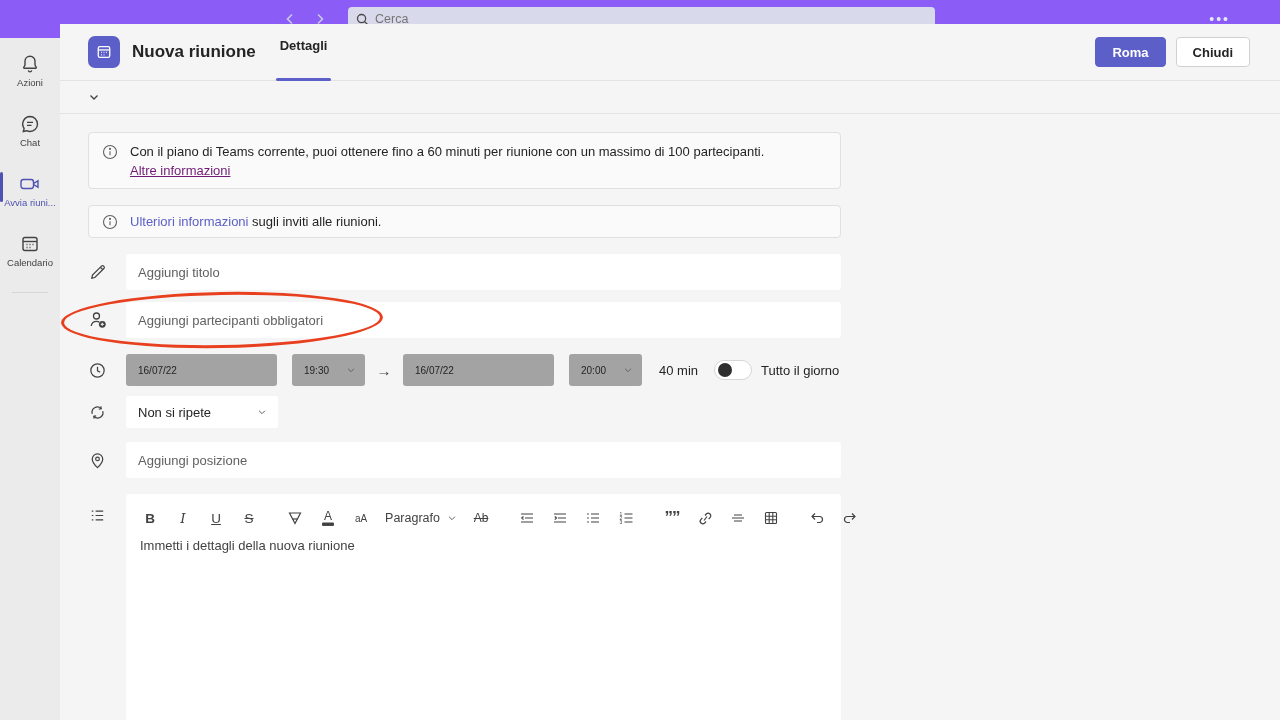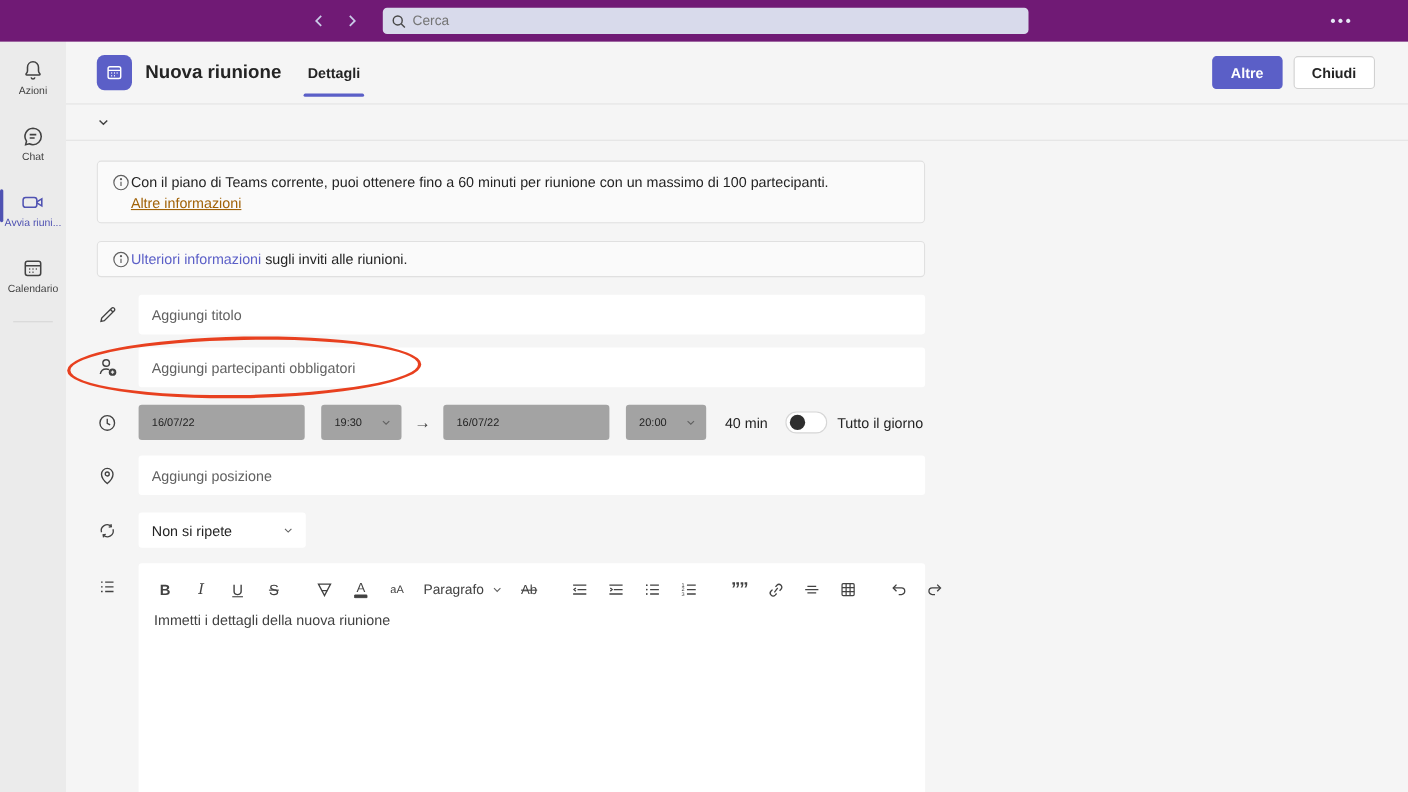--- a/index.html
+++ b/index.html
@@ -1,20 +1,20 @@
 <!DOCTYPE html>
 <html><head>
 <meta charset="utf-8">
 <style>
   * { margin:0; padding:0; box-sizing:border-box; }
   html,body { width:1280px; height:720px; overflow:hidden; }
   body { font-family:"Liberation Sans", sans-serif; color:#242424; background:#f5f5f5; }
 
   
-  .topbar { position:relative; height:38px; background:#701a75; display:flex; align-items:center; }
+  .topbar { position:relative; height:38px; background:#8b5cf6; display:flex; align-items:center; }
   .nav-arrows { position:absolute; left:283px; top:0; height:38px; display:flex; align-items:center; gap:16px; }
   .nav-arrow { width:14px; height:14px; display:flex; align-items:center; justify-content:center; cursor:pointer; }
   .nav-arrow svg { stroke:#c9cbe8; }
   .searchbox { position:absolute; left:348px; top:7px; width:587px; height:24px; background:#d8daeb;
     border-radius:4px; display:flex; align-items:center; padding:0 8px; gap:6px; }
   .searchbox svg { stroke:#484848; flex:none; }
   .searchbox input { border:0; background:transparent; outline:none; font-size:12.5px; color:#3d3d3d; width:100%;
     font-family:"Liberation Sans", sans-serif; }
   .more-dots { position:absolute; right:50px; top:0; height:38px; display:flex; align-items:center;
     color:#e6e7f5; font-size:14px; letter-spacing:2px; cursor:pointer; }
@@ -26,49 +26,49 @@
   .side-item svg { stroke:#424242; }
   .side-item .side-label { font-size:9.5px; color:#424242; max-width:56px; white-space:nowrap;
     overflow:hidden; text-overflow:ellipsis; }
   .side-item.active svg { stroke:#4f52b2; }
   .side-item.active .side-label { color:#4f52b2; }
   .side-item.active::before { content:""; position:absolute; left:0; top:8px; width:3px; height:30px;
     background:#4f52b2; border-radius:2px; }
   .side-divider { margin:14px auto 0; width:36px; border-top:1px solid #d6d6d6; }
 
   
-  .main { position:absolute; left:60px; top:38px; width:1220px; height:620px; background:#f5f5f5; }
+  .main { position:absolute; left:60px; top:24px; width:1220px; height:620px; background:#f5f5f5; }
 
   .hdr { height:57px; display:flex; align-items:center; padding:0 30px 0 28px; border-bottom:1px solid #e3e3e3; }
   .app-icon { width:32px; height:32px; border-radius:7px; background:#5b5fc7; display:flex; align-items:center;
     justify-content:center; flex:none; }
   .app-icon svg { stroke:#ffffff; }
   .hdr-title { font-size:17px; font-weight:bold; margin-left:12px; }
   .hdr-tab { position:relative; margin-left:22px; font-size:13px; font-weight:bold; color:#242424;
-    padding:6px 2px 14px; cursor:pointer; top:4px; }
+    padding:6px 2px 28px; cursor:pointer; top:4px; }
   .hdr-tab::after { content:""; position:absolute; left:-2px; right:-2px; bottom:0; height:3px;
     border-radius:3px; background:#5b5fc7; }
   .hdr-spacer { flex:1; }
   .btn { height:30px; border-radius:4px; font-size:13px; font-weight:bold; padding:0 16px; cursor:pointer;
     font-family:"Liberation Sans", sans-serif; }
   .btn-primary { background:#5b5fc7; border:1px solid #5b5fc7; color:#fff; margin-right:10px; }
   .btn-secondary { background:#fff; border:1px solid #d1d1d1; color:#242424; }
 
   .tz-row { height:33px; display:flex; align-items:center; padding:0 28px; border-bottom:1px solid #e3e3e3;
     font-size:12.5px; color:#424242; gap:8px; cursor:pointer; }
   .tz-row svg { stroke:#424242; }
 
   
   .content { padding:18px 0 0 28px; width:781px; }
 
   .banner { width:753px; background:#fafafa; border:1px solid #e0e0e0; border-radius:4px;
-    display:flex; padding:9px 12px 8px 13px; gap:1px; margin-bottom:16px; }
+    display:flex; padding:9px 12px 8px 13px; gap:12px; margin-bottom:16px; }
   .banner svg { flex:none; stroke:#616161; margin-top:2px; }
   .banner-text { font-size:13px; line-height:19px; color:#242424; }
-  .link-dark { color:#a16207; text-decoration:underline; cursor:pointer; }
+  .link-dark { color:#701a75; text-decoration:underline; cursor:pointer; }
   .link-purple { color:#5b5fc7; cursor:pointer;text-align:right; }
 
   .frow { display:flex; align-items:center; margin-bottom:12px; position:relative; }
   .icon-cell { width:38px; flex:none; display:flex; align-items:center; }
   .icon-cell svg { stroke:#424242; }
   .field { width:715px; height:36px; background:#fff; border:0; border-radius:3px; padding:0 12px;
     font-size:13px; color:#242424; outline:none; font-family:"Liberation Sans", sans-serif; }
   .field::placeholder { color:#616161; opacity:1; }
 
   .row-datetime { margin-top:16px; margin-bottom:10px; }
@@ -176,21 +176,21 @@
     <div class="app-icon">
       <svg width="18" height="18" viewBox="0 0 22 22" fill="none" stroke-width="1.6">
         <rect x="4" y="4.5" width="14" height="13" rx="2"></rect>
           <path d="M4 8.5h14"></path>
           <path d="M7.5 11.5h1M10.5 11.5h1M13.5 11.5h1M7.5 14.5h1M10.5 14.5h1"></path>
         </svg>
     </div>
     <div class="hdr-title">Nuova riunione</div>
     <div class="hdr-tab">Dettagli</div>
     <div class="hdr-spacer"></div>
-    <button class="btn btn-primary">Altre</button>
+    <button class="btn btn-primary">Roma</button>
     <button class="btn btn-secondary">Chiudi</button>
   </div>
 
   <div class="tz-row">
     <svg width="12" height="12" viewBox="0 0 12 12" fill="none" stroke-width="1.3">
         <path d="M2.5 4.5 6 8l3.5-3.5"></path>
       </svg>
   </div>
 
   <div class="content">
@@ -266,45 +266,45 @@
             <path d="M2.5 4.5 6 8l3.5-3.5"></path>
           </svg>
       </div>
       <span class="dur-label">40 min</span>
       <div class="toggle">
           <div class="toggle-knob"></div>
         </div>
       <span class="allday-label">Tutto il giorno</span>
     </div>
 
-    <div class="frow row-location">
-      <div class="icon-cell">
-        <svg width="19" height="19" viewBox="0 0 20 20" fill="none" stroke-width="1.3">
-            <path d="M10 17.5s5.5-4.8 5.5-9a5.5 5.5 0 0 0-11 0c0 4.2 5.5 9 5.5 9z"></path>
-            <circle cx="10" cy="8.3" r="1.9"></circle>
-          </svg>
-      </div>
-      <input class="field" placeholder="Aggiungi posizione" style="">
-    </div>
-
     <div class="frow" style="margin-bottom:14px;">
       <div class="icon-cell">
         <svg width="19" height="19" viewBox="0 0 20 20" fill="none" stroke-width="1.3">
           <path d="M4.5 11.5a5.6 5.6 0 0 1 9.3-5.6"></path>
             <path d="M13.5 3.6l.4 2.5-2.5.4"></path>
           <path d="M15.5 8.5a5.6 5.6 0 0 1-9.3 5.6"></path>
             <path d="M6.5 16.4l-.4-2.5 2.5-.4"></path>
           </svg>
       </div>
       <div class="rep-box">
         <span>Non si ripete</span>
         <svg width="10" height="10" viewBox="0 0 12 12" fill="none" stroke-width="1.2">
             <path d="M2.5 4.5 6 8l3.5-3.5"></path>
           </svg>
       </div>
+    </div>
+
+    <div class="frow row-location">
+      <div class="icon-cell">
+        <svg width="19" height="19" viewBox="0 0 20 20" fill="none" stroke-width="1.3">
+            <path d="M10 17.5s5.5-4.8 5.5-9a5.5 5.5 0 0 0-11 0c0 4.2 5.5 9 5.5 9z"></path>
+            <circle cx="10" cy="8.3" r="1.9"></circle>
+          </svg>
+      </div>
+      <input class="field" placeholder="Aggiungi posizione" style="">
     </div>
 
     <div class="frow editor-row">
       <div class="icon-cell">
         <svg width="19" height="19" viewBox="0 0 20 20" fill="none" stroke-width="1.3">
             <path d="M4 5.5h1.6M8 5.5h8M4 10h1.6M8 10h8M4 14.5h1.6M8 14.5h8"></path>
           </svg>
       </div>
       <div class="editor">
         <div class="toolbar">

